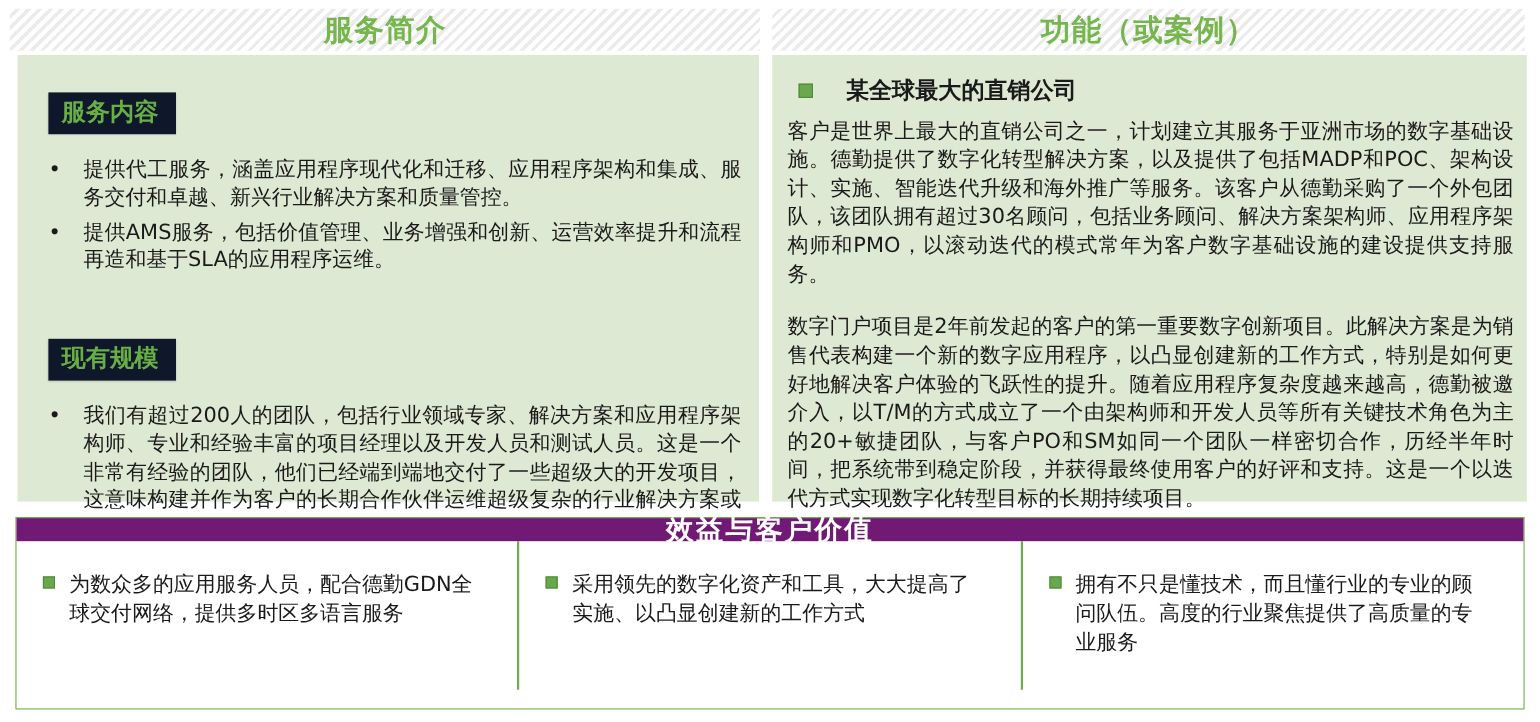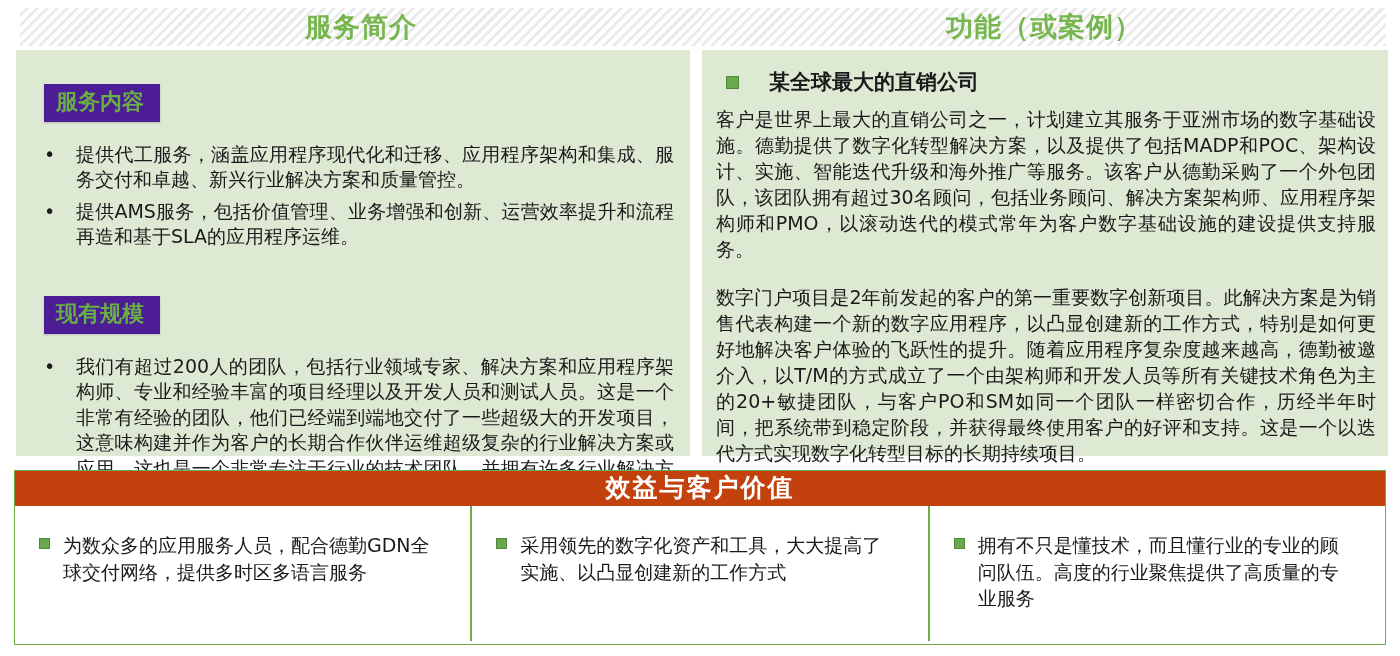--- a/index.html
+++ b/index.html
@@ -2,46 +2,46 @@
 <html><head>
 <meta charset="utf-8">
 <style>
   html,body{margin:0;padding:0;background:#ffffff;}
   body{font-family:"DejaVu Sans","Liberation Sans",sans-serif;color:#1a1a1a;}
   .slide{position:relative;width:1400px;height:656px;background:#ffffff;overflow:hidden;}
 
   
   .band{position:absolute;top:8px;height:38px;display:flex;align-items:center;justify-content:center;
         background:repeating-linear-gradient(135deg,#ffffff 0px,#ffffff 4px,#ebebeb 4px,#ebebeb 7px);}
-  .band-left{left:20px;width:682px;}
+  .band-left{left:9px;width:682px;}
   .band-right{left:702px;width:684px;}
   .band-title{font-size:27px;font-weight:700;color:#76b64e;letter-spacing:1px;}
 
   
   .panel{position:absolute;top:50px;height:406px;background:#dde9d3;box-sizing:border-box;}
   .panel-left{left:16px;width:674px;padding:34px 12px 0 14px;}
   .panel-right{left:702px;width:686px;padding:12px 12px 0 14px;}
 
-  .section-label{display:inline-block;background:#4c1d95;color:#68af45;font-size:22px;font-weight:600;
+  .section-label{display:inline-block;background:#0f172a;color:#68af45;font-size:22px;font-weight:600;
                  padding:3px 16px 5px 12px;margin-left:14px;box-shadow:0 1px 2px rgba(0,0,0,.18);}
   .bullet-list{margin:20px 0 0 0;padding:0 4px 0 0;list-style:none;}
   .bullet-list li{position:relative;padding-left:46px;font-size:19px;line-height:1.34;
                   margin-bottom:6px;text-align:justify;}
   .bullet-list li::before{content:"\2022";position:absolute;left:14px;top:0;font-size:19px;}
-  .gap-top{margin-top:40px;}
+  .gap-top{margin-top:52px;}
 
   .case{margin:0 0 22px 0;}
   .case-title{display:flex;align-items:center;gap:30px;font-size:21px;font-weight:700;padding:6px 0 0 10px;}
   .sq{width:13px;height:13px;background:#69a84e;border:1px solid #4e8a38;box-sizing:border-box;flex:none;}
   .case-body{margin-top:10px;font-size:19px;line-height:1.37;text-align:justify;}
 
   
   .benefits{position:absolute;left:14px;top:470px;width:1372px;height:175px;border:1px solid #6fad49;
             background:#ffffff;box-sizing:border-box;}
-  .benefits-header{height:35px;background:#c2410c;display:flex;justify-content:center;}
+  .benefits-header{height:21px;background:#701a75;display:flex;align-items:center;justify-content:center;}
   .benefits-title{color:#ffffff;font-size:25px;font-weight:700;letter-spacing:2px;}
   .benefits-body{display:flex;height:135px;}
   .cell{flex:1 1 0;border-left:2px solid #6fad49;padding:26px 35px 0 24px;display:flex;gap:13px;box-sizing:border-box;}
   .cell:first-child{border-left:none;}
   .cell-sq{width:11px;height:11px;background:#69a84e;border:1px solid #4e8a38;margin-top:6px;flex:none;box-sizing:border-box;}
   .cell-text{font-size:19px;line-height:1.4;}
 </style>
 </head>
 <body>
 

